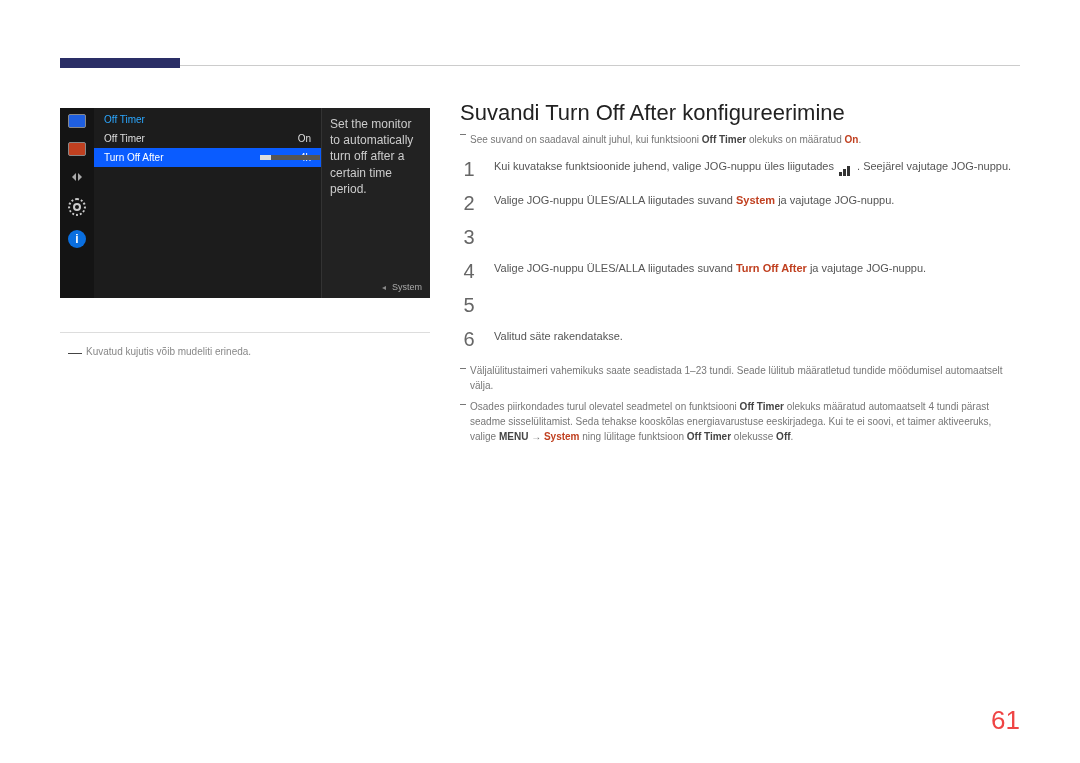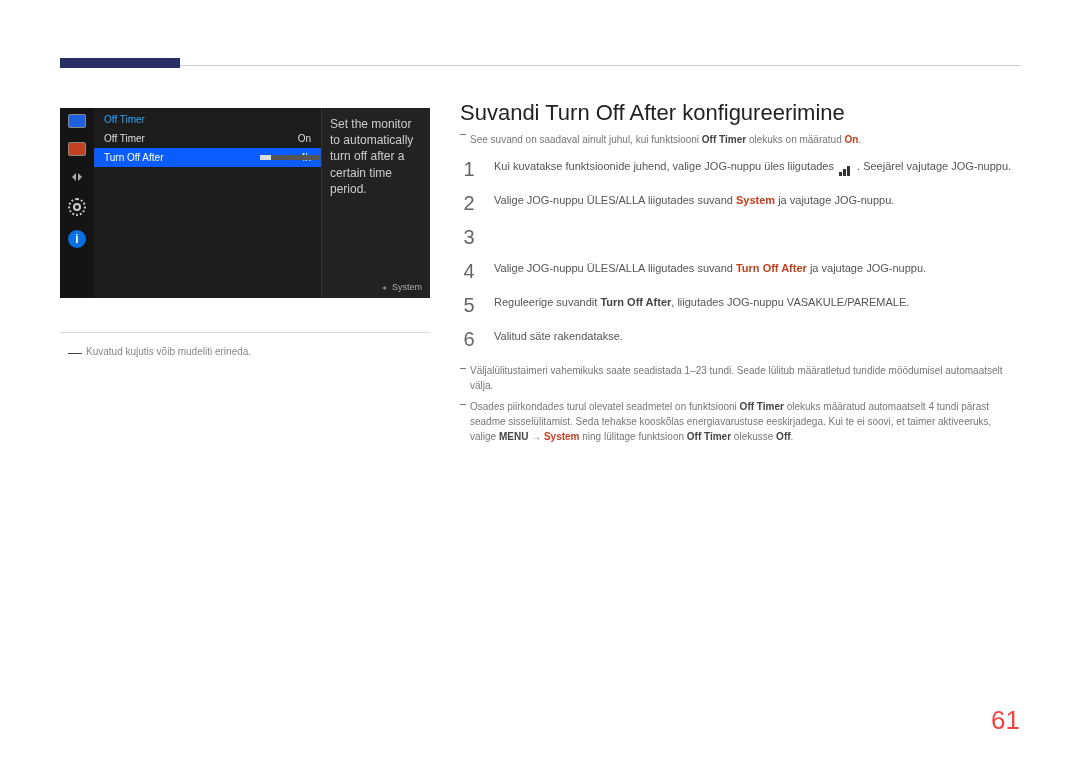--- a/index.html
+++ b/index.html
@@ -111,21 +111,20 @@
       </li>
     <li>
         <span class="num">3</span>
       </li>
     <li>
         <span class="num">4</span>
       <span><span>Valige JOG-nuppu ÜLES/ALLA liigutades suvand </span><span class="accent">Turn Off After</span><span> ja vajutage JOG-nuppu.</span></span>
       </li>
     <li>
         <span class="num">5</span>
-      <span><span>Reguleerige suvandit </span><b class="strong">Turn Off After</b><span>, liigutades JOG-nuppu VASAKULE/PAREMALE.</span></span>
       </li>
     <li>
         <span class="num">6</span>
       <span>Valitud säte rakendatakse.</span>
       </li>
   </ol>
 
   <div class="post-notes">
     <p>Väljalülitustaimeri vahemikuks saate seadistada 1–23 tundi. Seade lülitub määratletud tundide möödumisel automaatselt välja.</p>
     <p>

